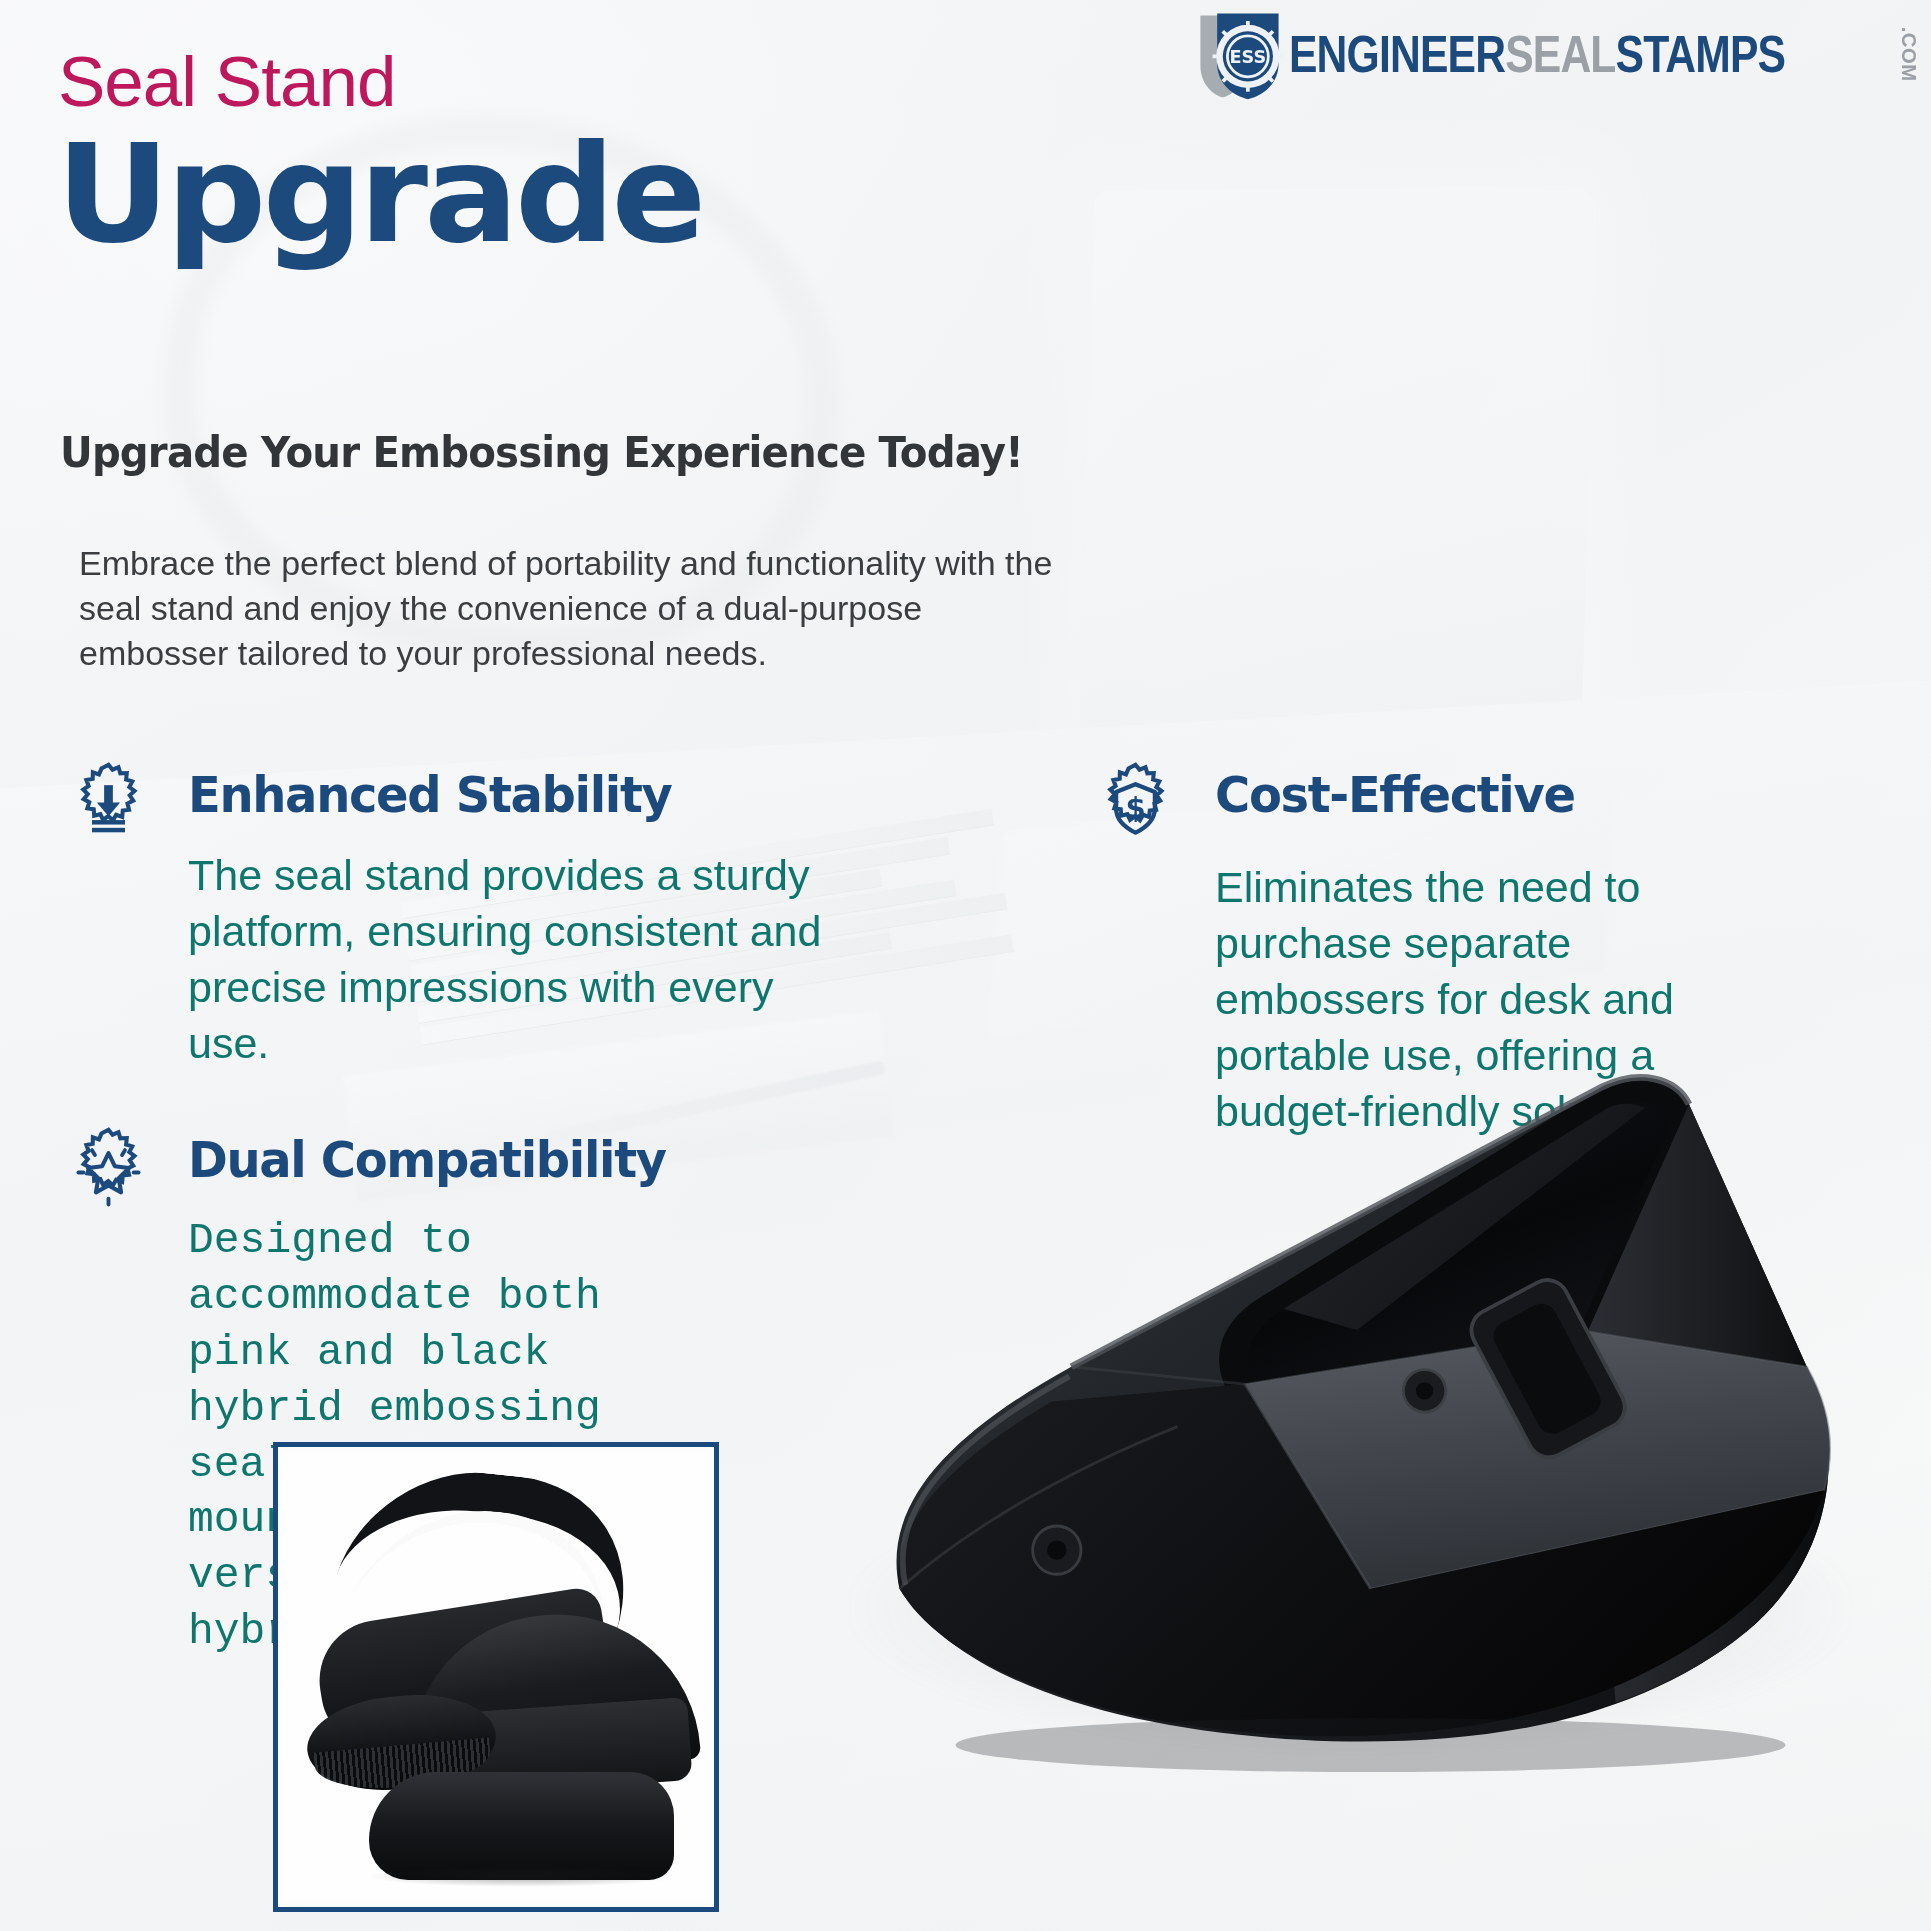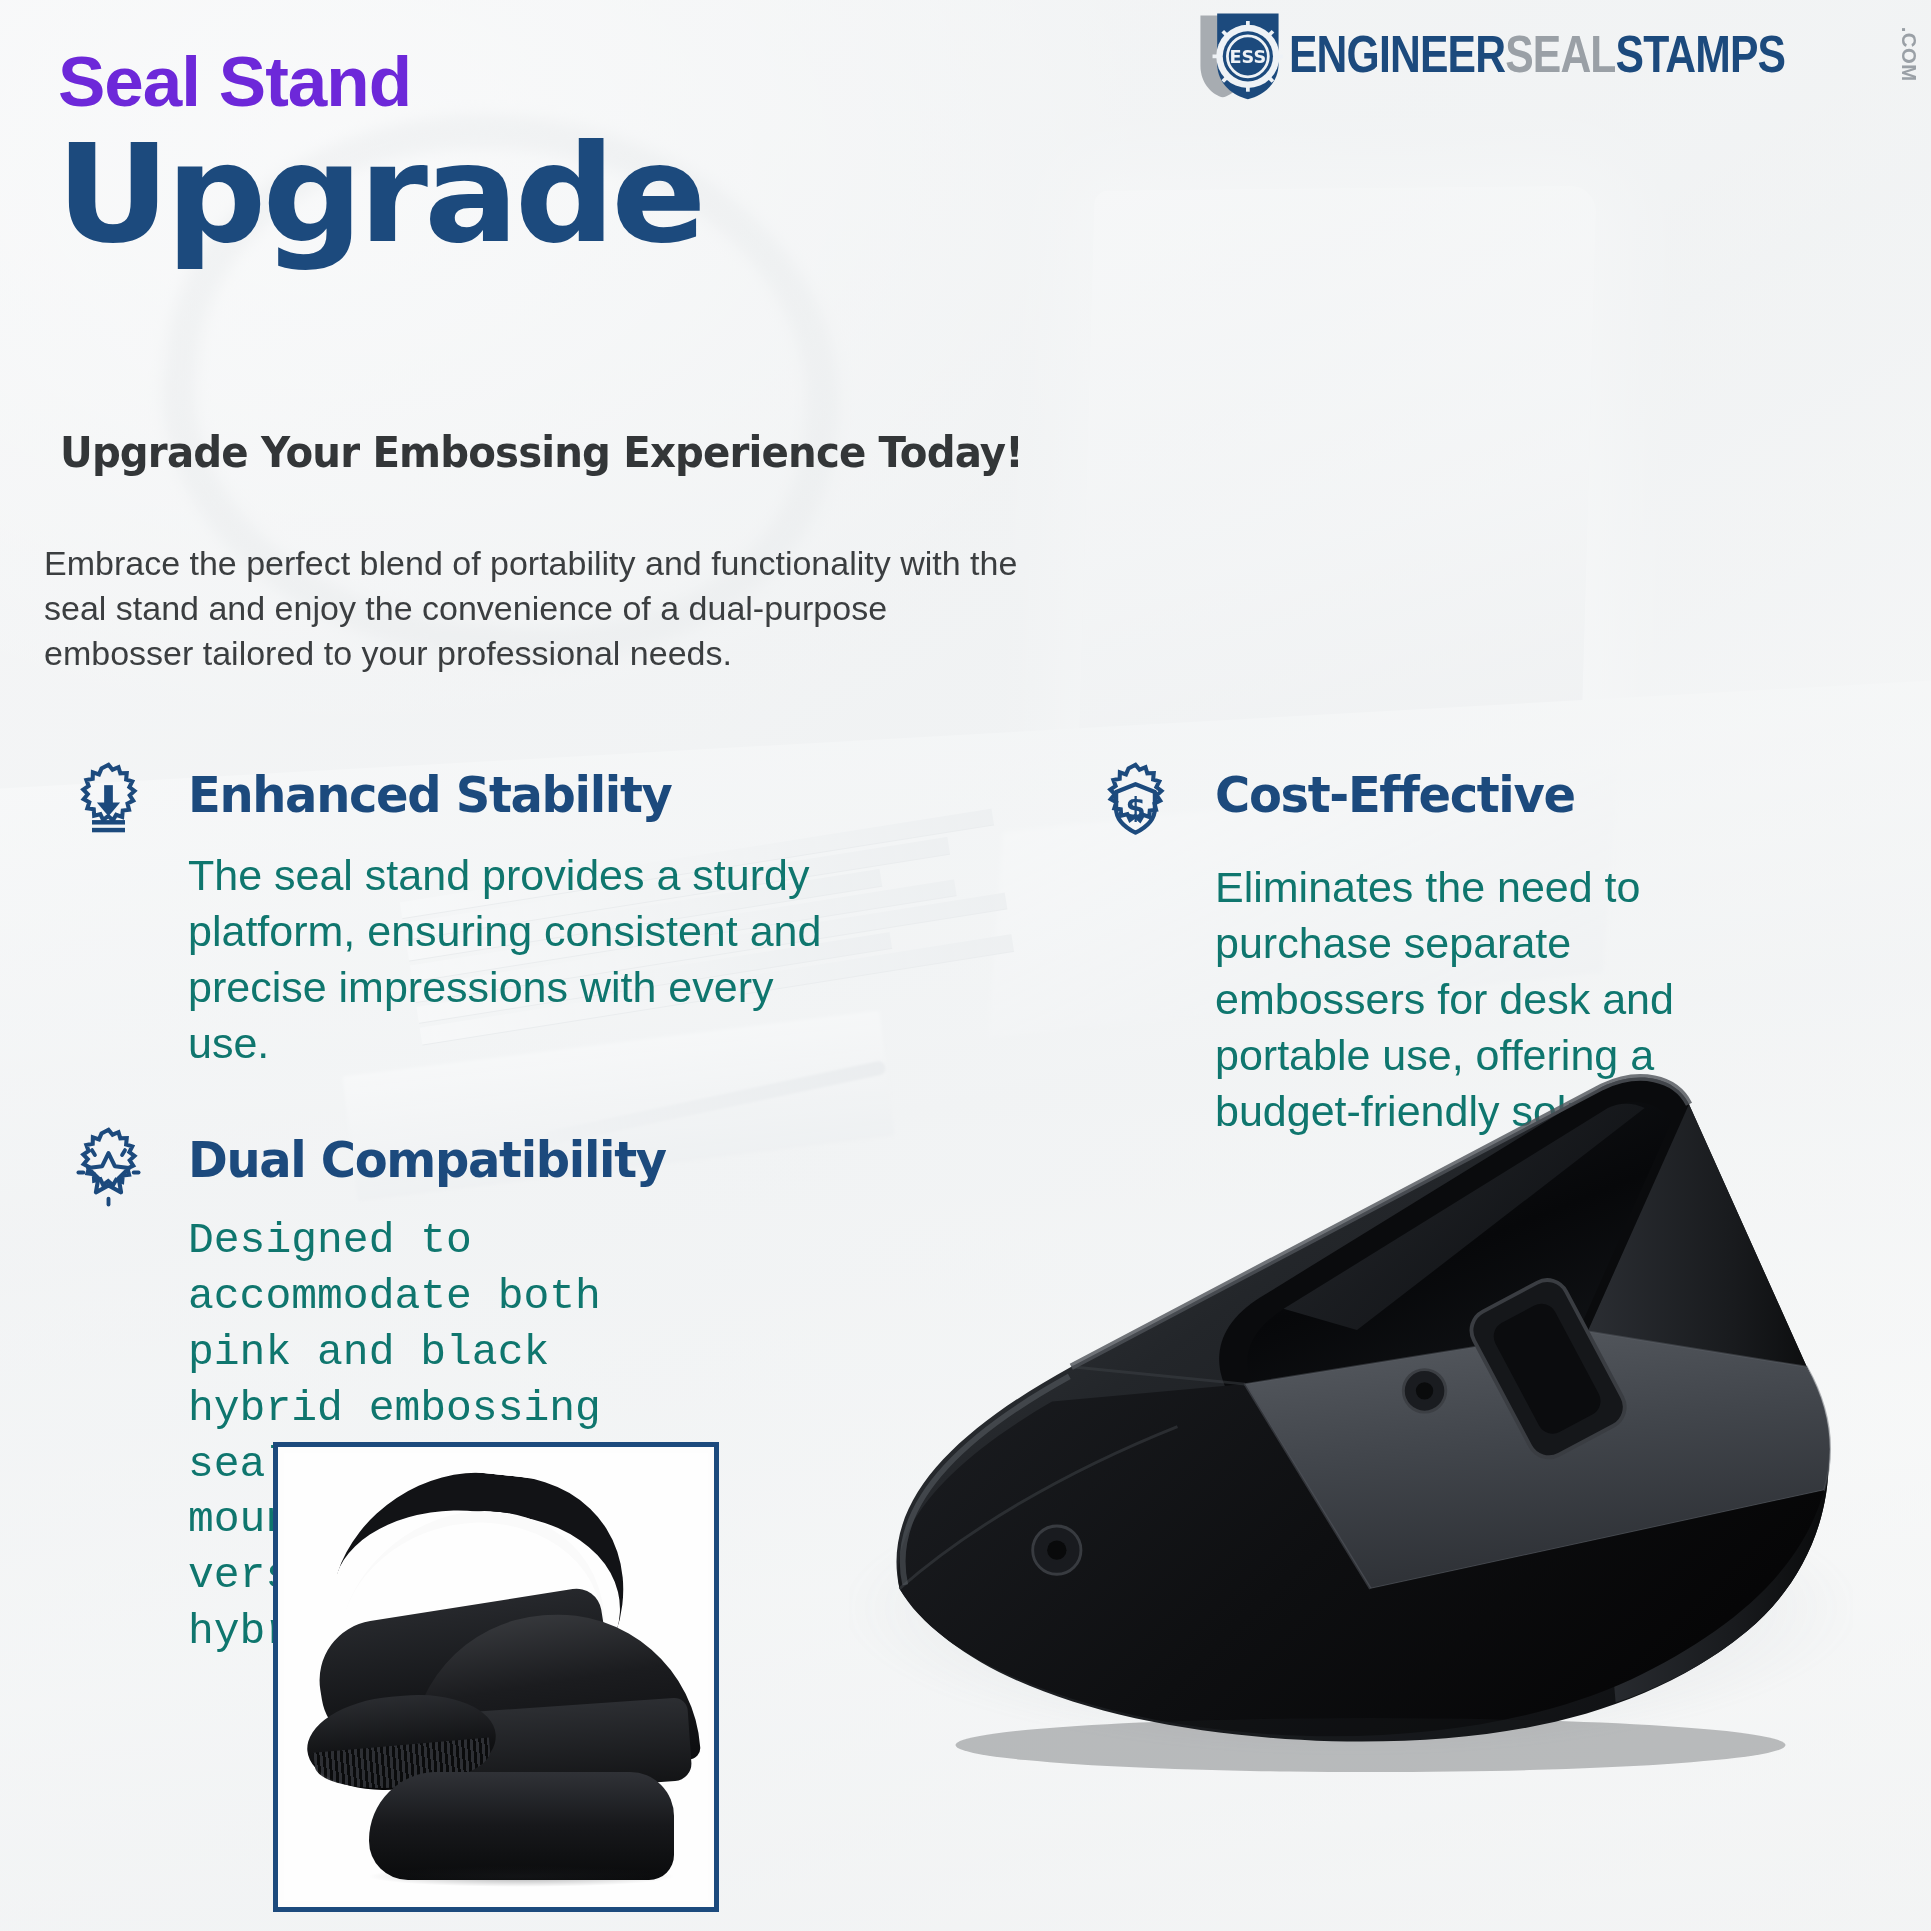--- a/index.html
+++ b/index.html
@@ -157,22 +157,22 @@
     writing-mode: vertical-rl;
     margin-left: 2.9px;
     transform: scaleY(1.05);
   }
 
   
   .t-small {
     position: absolute;
     left: 58px; top: 46px;
     font-size: 71px;
-    font-weight: 700;
-    color: #6d28d9;
+    font-weight: 400;
+    color: #be185d;
     letter-spacing: -1px;
     line-height: 1;
     text-align: right;
   }
   .t-big {
     position: absolute;
     left: 56px; top: 127px;
     font-size: 135px;
     font-weight: 700;
     color: #1c4a7d;
@@ -190,21 +190,21 @@
     font-weight: 700;
     color: #333638;
     letter-spacing: -0.9px;
     font-family: "DejaVu Sans", sans-serif;
     transform: scaleX(.96);
     transform-origin: left top;
   }
 
   .intro {
     position: absolute;
-    left: 44px; top: 541px;
+    left: 79px; top: 541px;
     width: 999px;
     font-size: 34px;
     line-height: 1.32;
     color: #3b3e40;
     font-weight: 400;
   }
 
   
   .feature { position: absolute; }
   .feature .icon-wrap {

